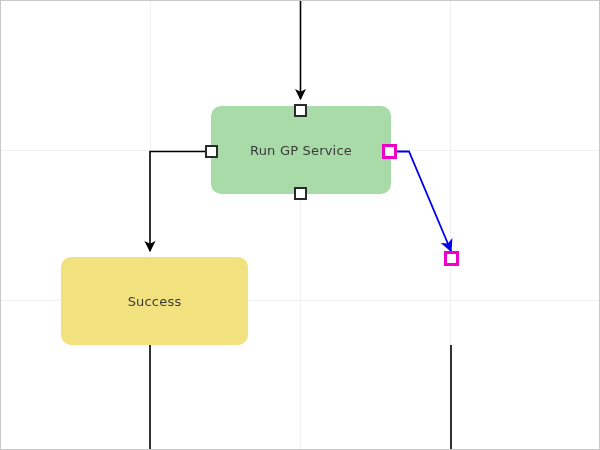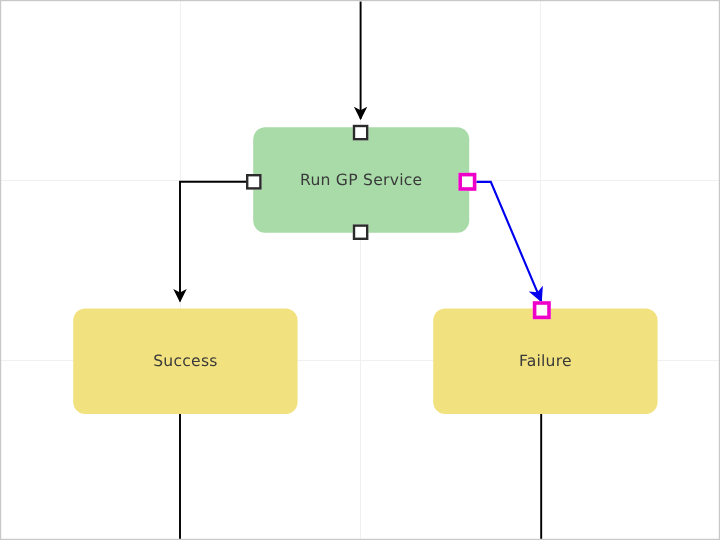--- a/index.html
+++ b/index.html
@@ -113,18 +113,15 @@
   </div>
   <div class="port" style="left:293px; top:103px;"></div>
   <div class="port" style="left:204px; top:144px;"></div>
   <div class="port magenta" style="left:381px; top:143px; width:15px; height:15px;"></div>
   <div class="port" style="left:293px; top:186px;"></div>
 
   <div class="node" id="node-success">
     <span class="node-label">Success</span>
   </div>
 
-  <div class="node" id="node-failure">
-    <span class="node-label">Failure</span>
-  </div>
   <div class="port magenta" style="left:443px; top:250px; width:15px; height:15px;"></div>
 
 </div>
 
 </body></html>

